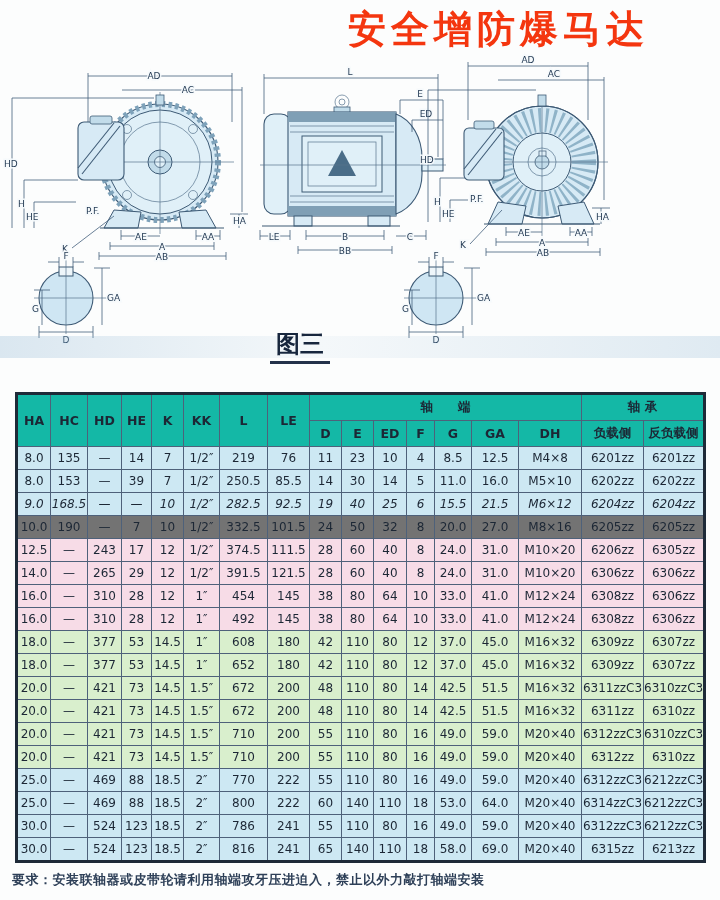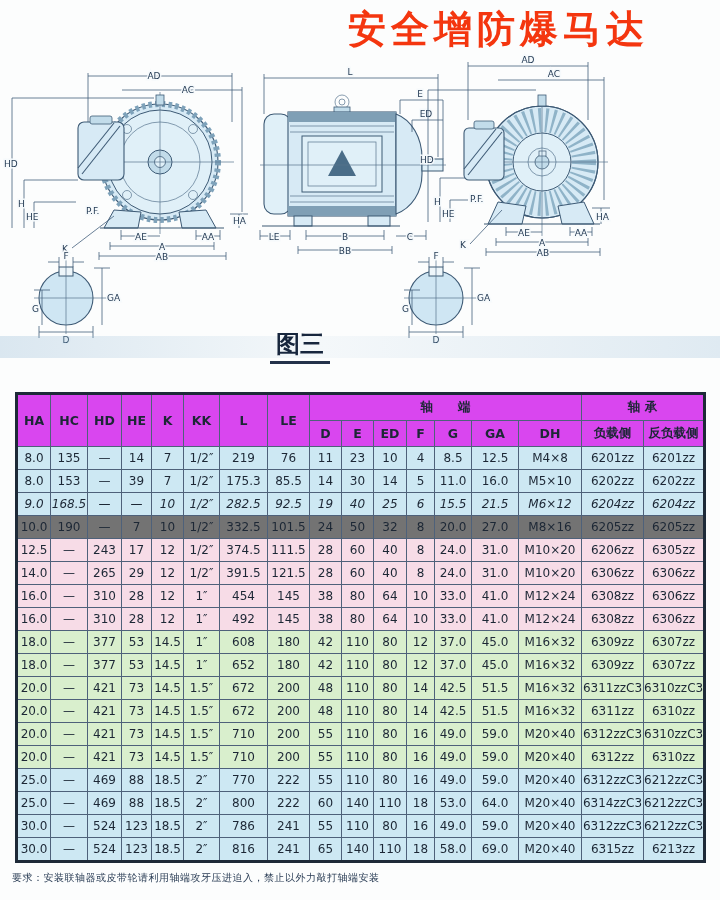--- a/index.html
+++ b/index.html
@@ -44,25 +44,25 @@
   .dim-table{
     position:absolute; left:15px; top:392px; width:691px;
     border-collapse:collapse; table-layout:fixed;
     border:3px solid #1e2a38;
     font-size:12px; color:#1c2735;
   }
   .dim-table th,.dim-table td{
     border:1px solid #4e617a; text-align:center; vertical-align:middle;
     padding:0; overflow:hidden; white-space:nowrap;
   }
-  .dim-table thead th{ background:#d946ef; font-weight:700; height:25px; font-size:12.5px; }
+  .dim-table thead th{ background:#14b8a6; font-weight:700; height:25px; font-size:12.5px; }
   .dim-table tbody td{ height:22px; }
   .note{
     position:absolute; left:12px; top:871px;
-    font-size:10px; color:#2e4058; font-weight:400; letter-spacing:.5px;
+    font-size:13px; color:#2e4058; font-weight:700; letter-spacing:.5px;
   }
 </style>
 </head>
 <body>
 
 <div class="page">
 
   <div class="title">安全增防爆马达</div>
 
   <svg class="diag d-front" width="248" height="202" viewBox="0 0 248 202">
@@ -364,21 +364,21 @@
           <td>6201zz</td>
           <td>6201zz</td>
         </tr>
         <tr style="background: rgb(205, 232, 243);">
           <td>8.0</td>
           <td>153</td>
           <td>—</td>
           <td>39</td>
           <td>7</td>
           <td>1/2″</td>
-          <td>175.3</td>
+          <td>250.5</td>
           <td>85.5</td>
           <td>14</td>
           <td>30</td>
           <td>14</td>
           <td>5</td>
           <td>11.0</td>
           <td>16.0</td>
           <td>M5×10</td>
           <td>6202zz</td>
           <td>6202zz</td>

